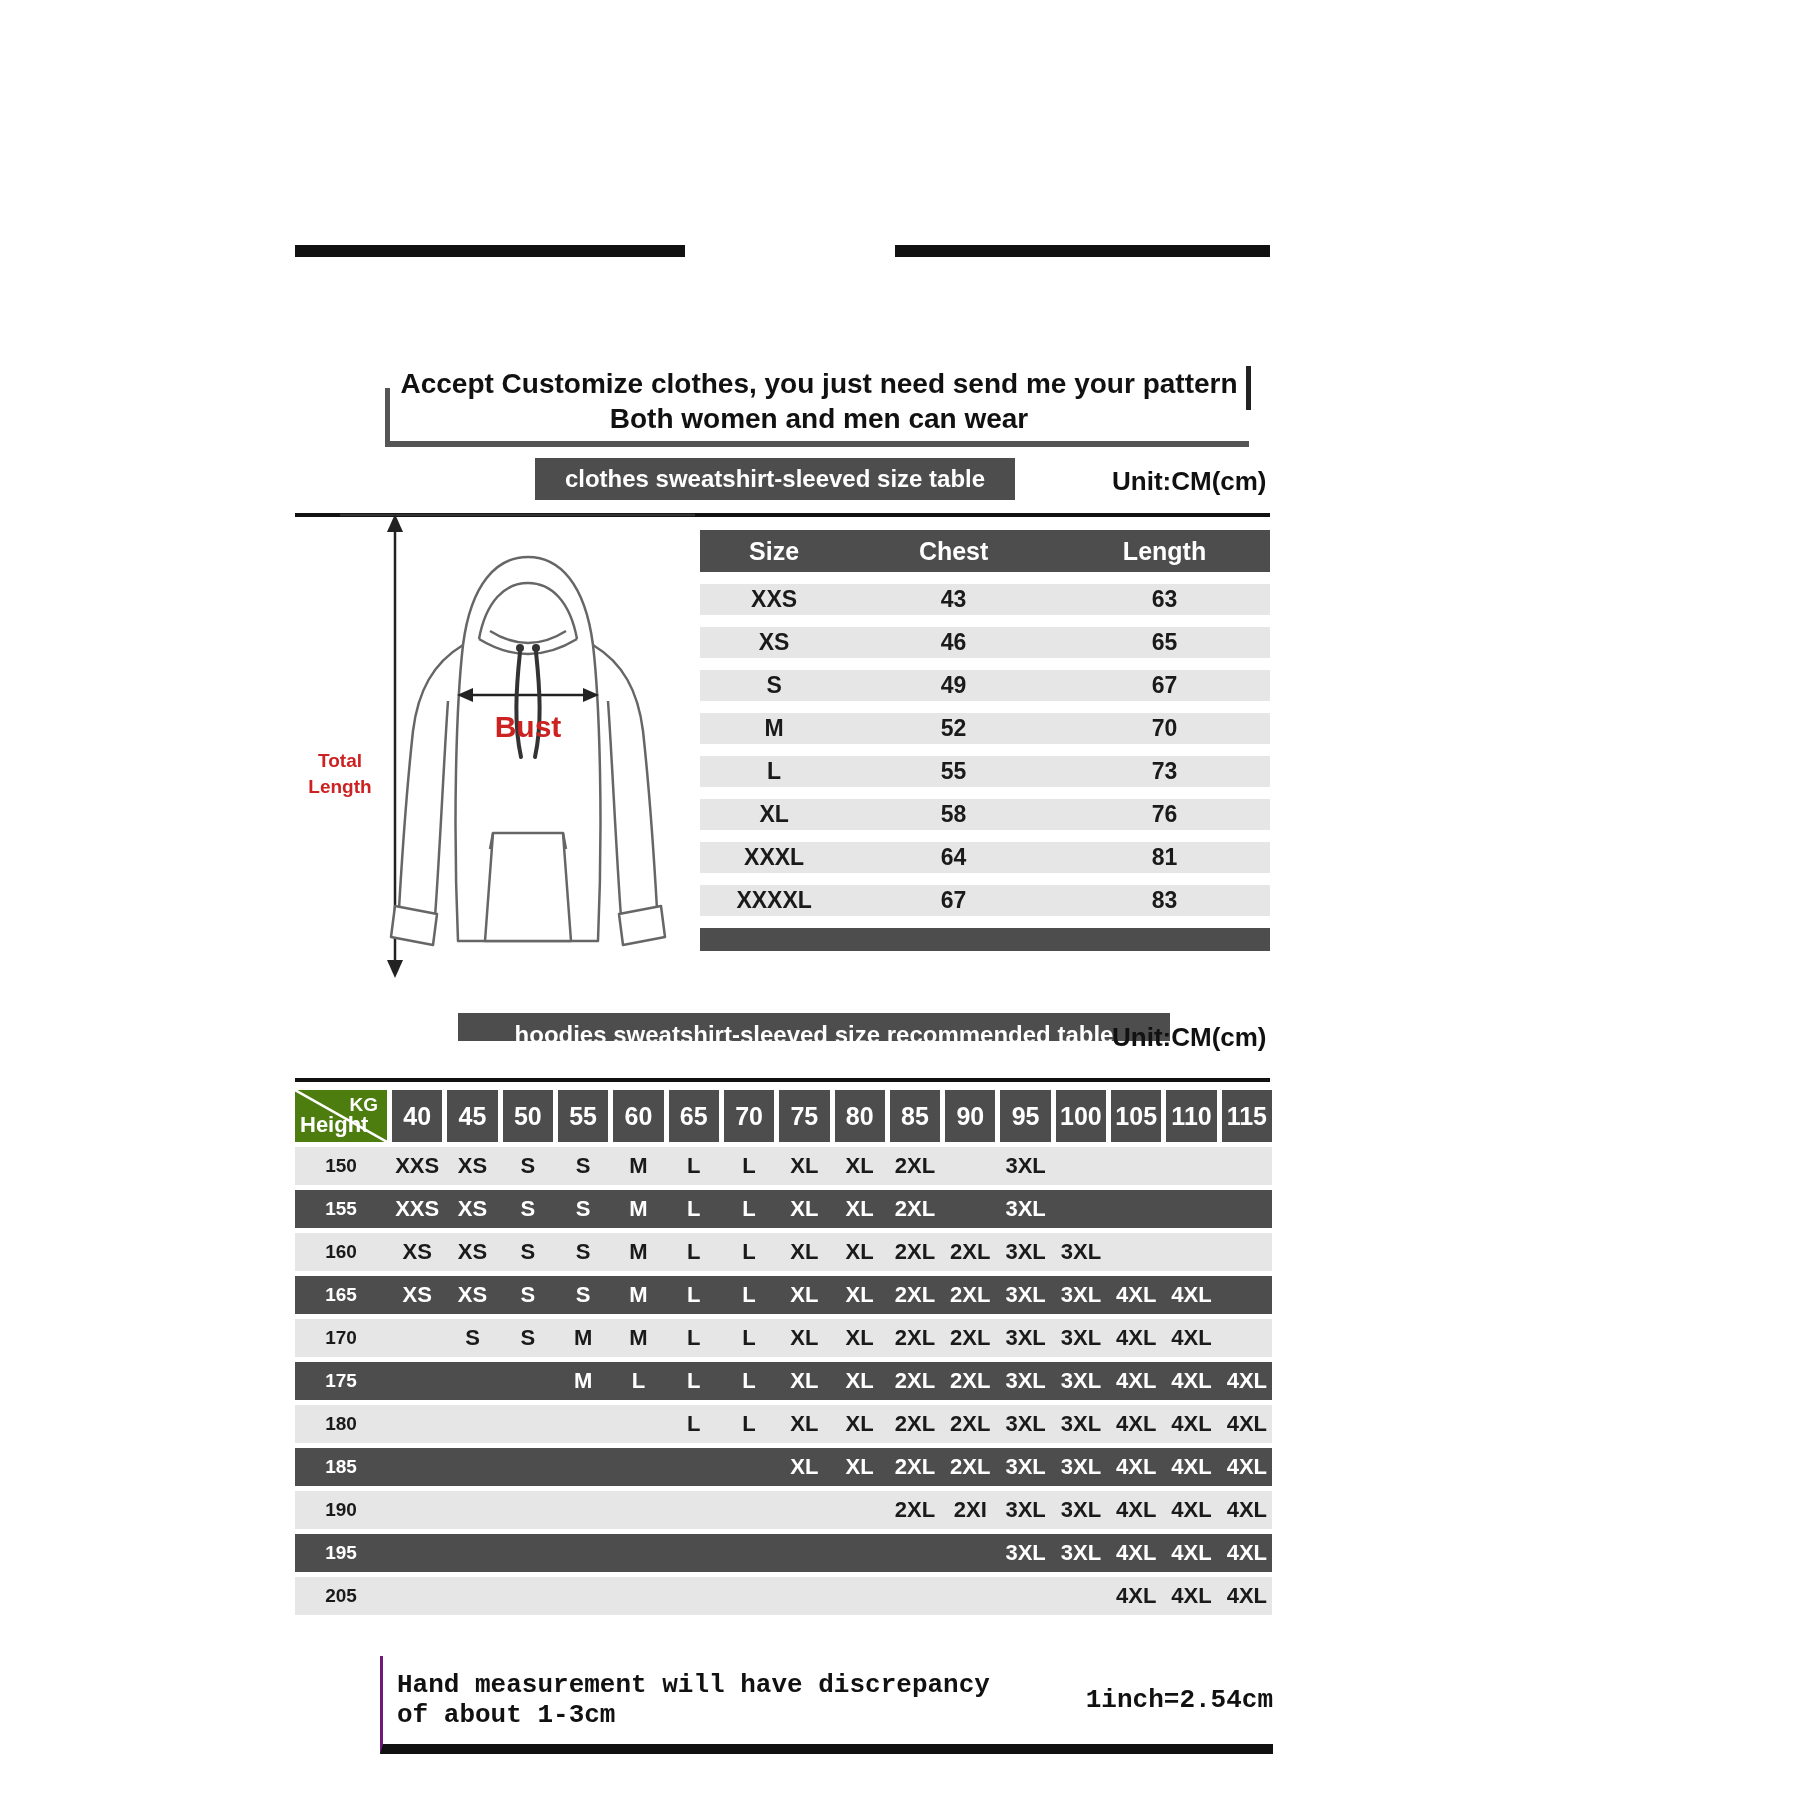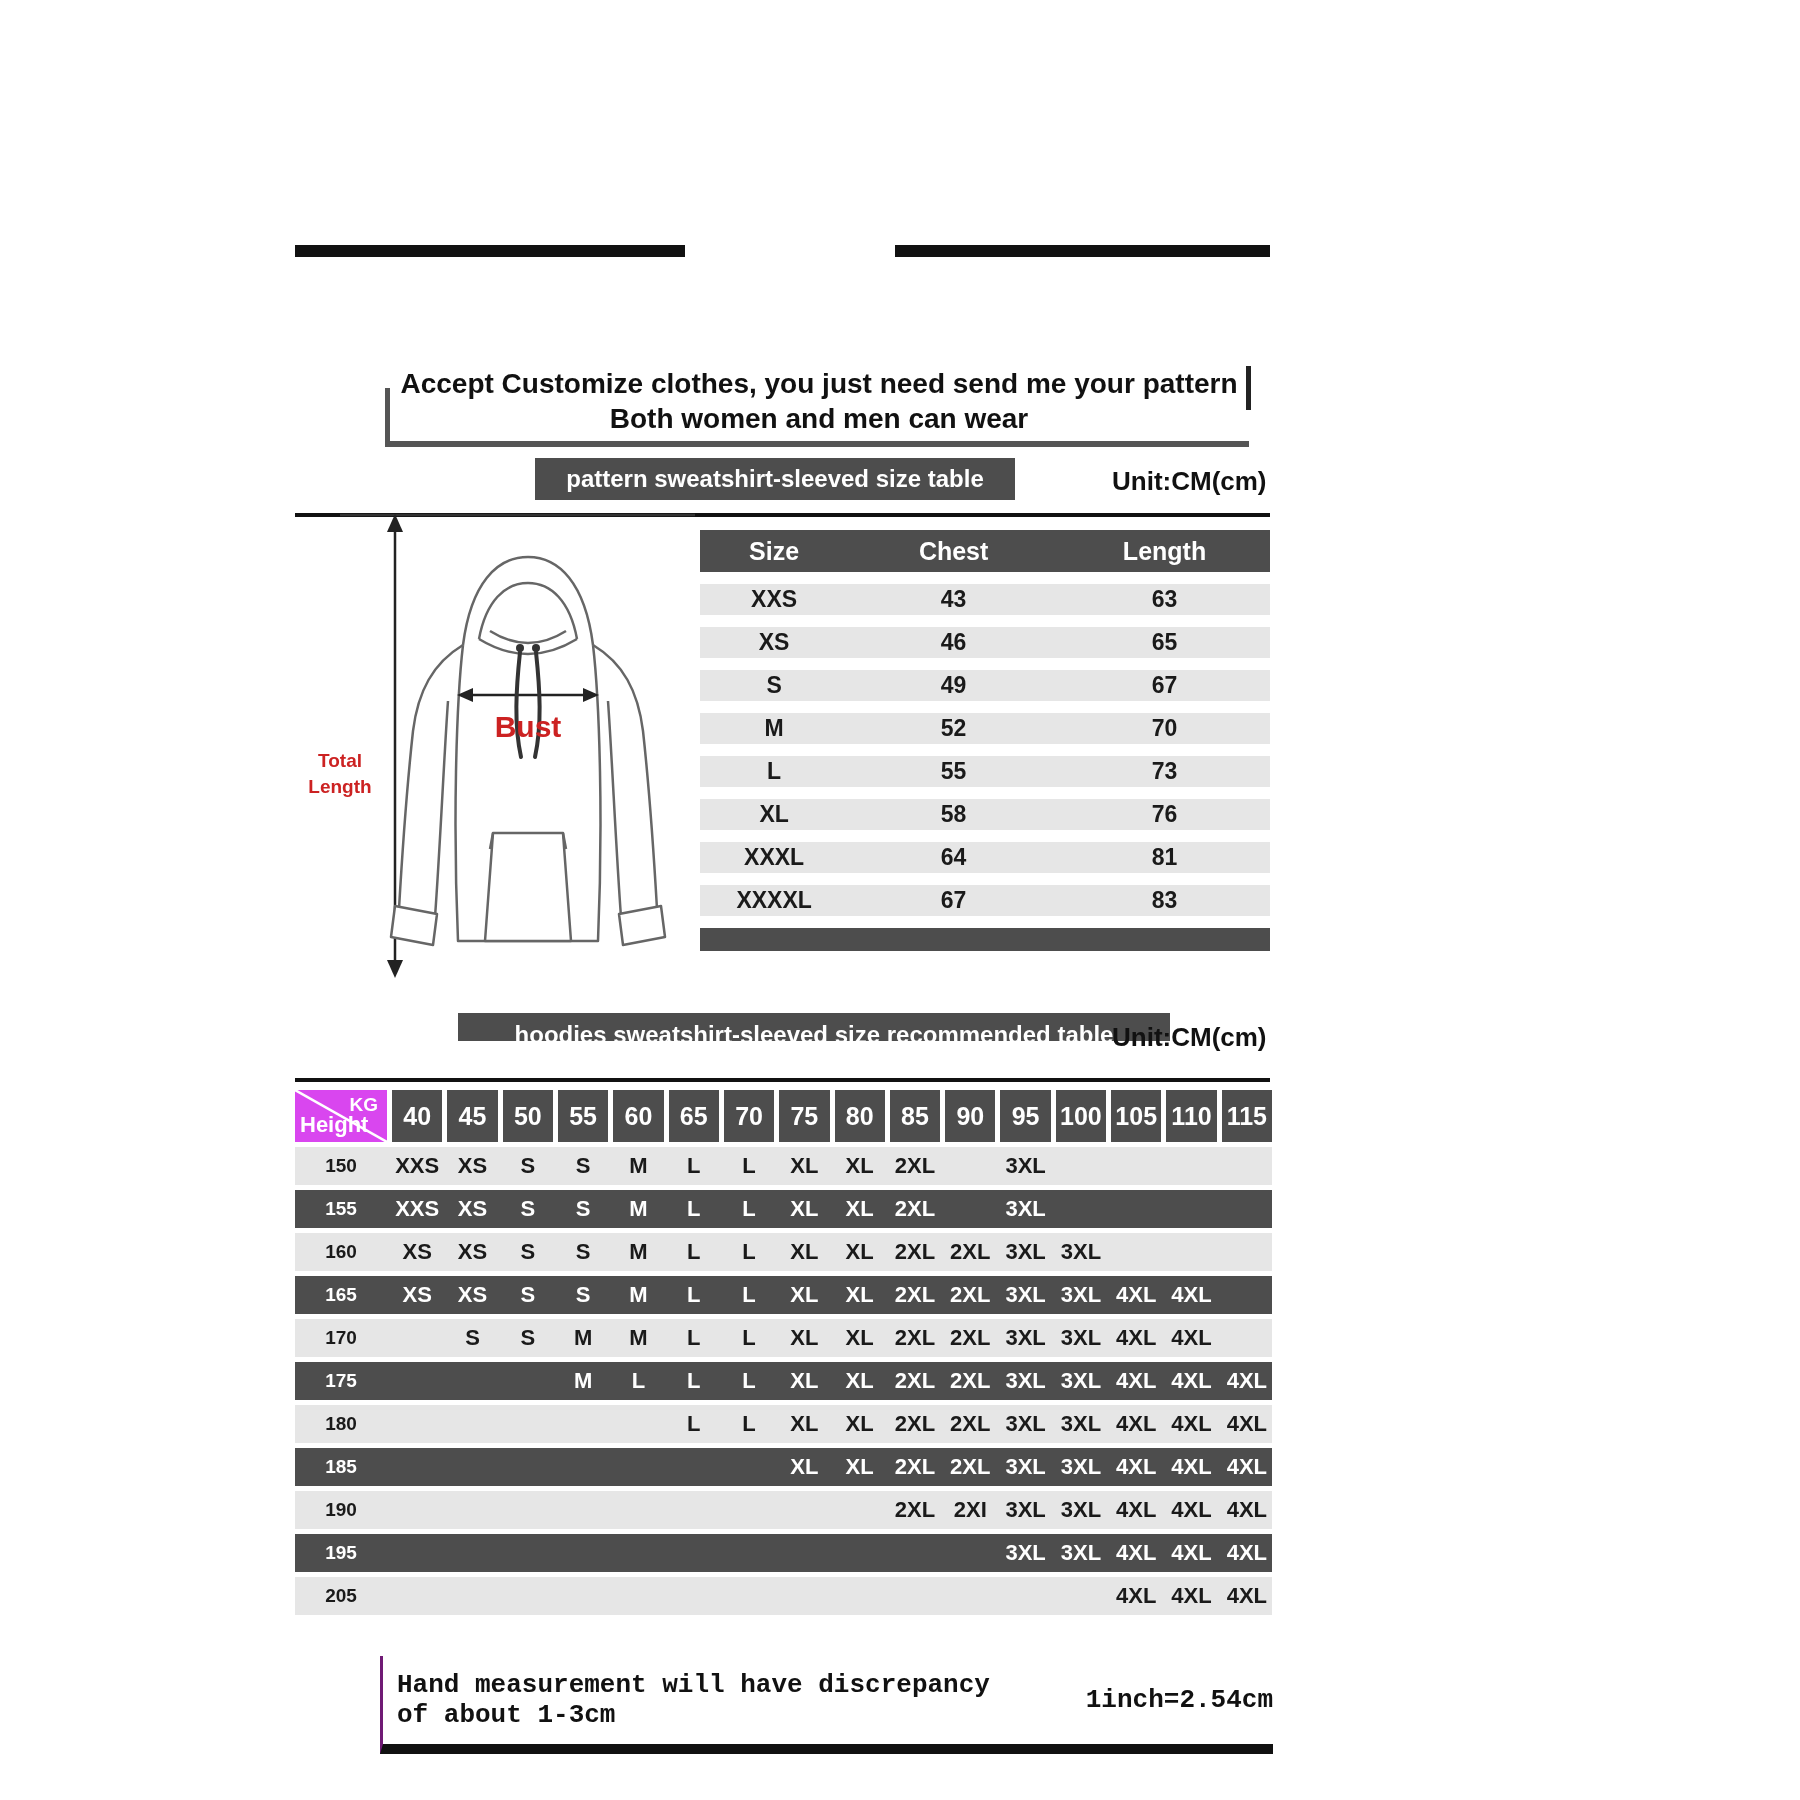--- a/index.html
+++ b/index.html
@@ -42,21 +42,21 @@
   .sc { text-align:center; }
   .c0 { width:26%; } .c1 { width:37%; } .c2 { width:37%; }
   .size-footer-bar { height:23px; background:#4d4d4d; margin-top:12px; }
 
   
   .rec-table { position:absolute; left:295px; top:1090px; width:977px; }
   .rec-grid { display:grid; grid-template-columns:92px repeat(16,1fr); column-gap:5px; }
   .rec-header { height:52px; }
   .rec-hcell { background:#4d4d4d; color:#fff; text-align:center;
                line-height:52px; font-size:25px; }
-  .corner { position:relative; background:#d946ef; color:#fff; }
+  .corner { position:relative; background:#4d7c0f; color:#fff; }
   .corner svg { position:absolute; left:0; top:0; width:100%; height:100%; }
   .corner .kg { position:absolute; top:4px; right:9px; font-size:19px; }
   .corner .hg { position:absolute; bottom:4px; left:5px; font-size:22px; }
   .rec-row { height:38px; margin-top:5px; background:#e6e6e6;
              line-height:38px; font-size:22px; color:#1a1a1a; }
   .rec-row.dark { background:#4d4d4d; color:#ffffff; }
   .rec-cell, .rec-label { text-align:center; }
   .rec-label { font-size:19px; }
 
   
@@ -75,21 +75,21 @@
   <div class="bar bar-right"></div>
 
   <div class="customize">
     <div>Accept Customize clothes, you just need send me your pattern</div>
     <div>Both women and men can wear</div>
   </div>
   <div class="brk brk-left"></div>
   <div class="brk brk-bottom"></div>
   <div class="brk brk-right"></div>
 
-  <div class="band band1">pattern sweatshirt-sleeved size  table</div>
+  <div class="band band1">clothes sweatshirt-sleeved size  table</div>
   <div class="unit unit1">Unit:CM(cm)</div>
   <div class="hline hline1"></div>
 
   <svg class="hoodie" viewBox="0 0 405 485">
 
     <line x1="45" y1="10" x2="400" y2="10" stroke="#333" stroke-width="2.5"></line>
 
     <g stroke="#222" fill="#222">
       <line x1="100" y1="24" x2="100" y2="458" stroke-width="2.5"></line>
       <polygon points="100,9 92,27 108,27" stroke="none"></polygon>

